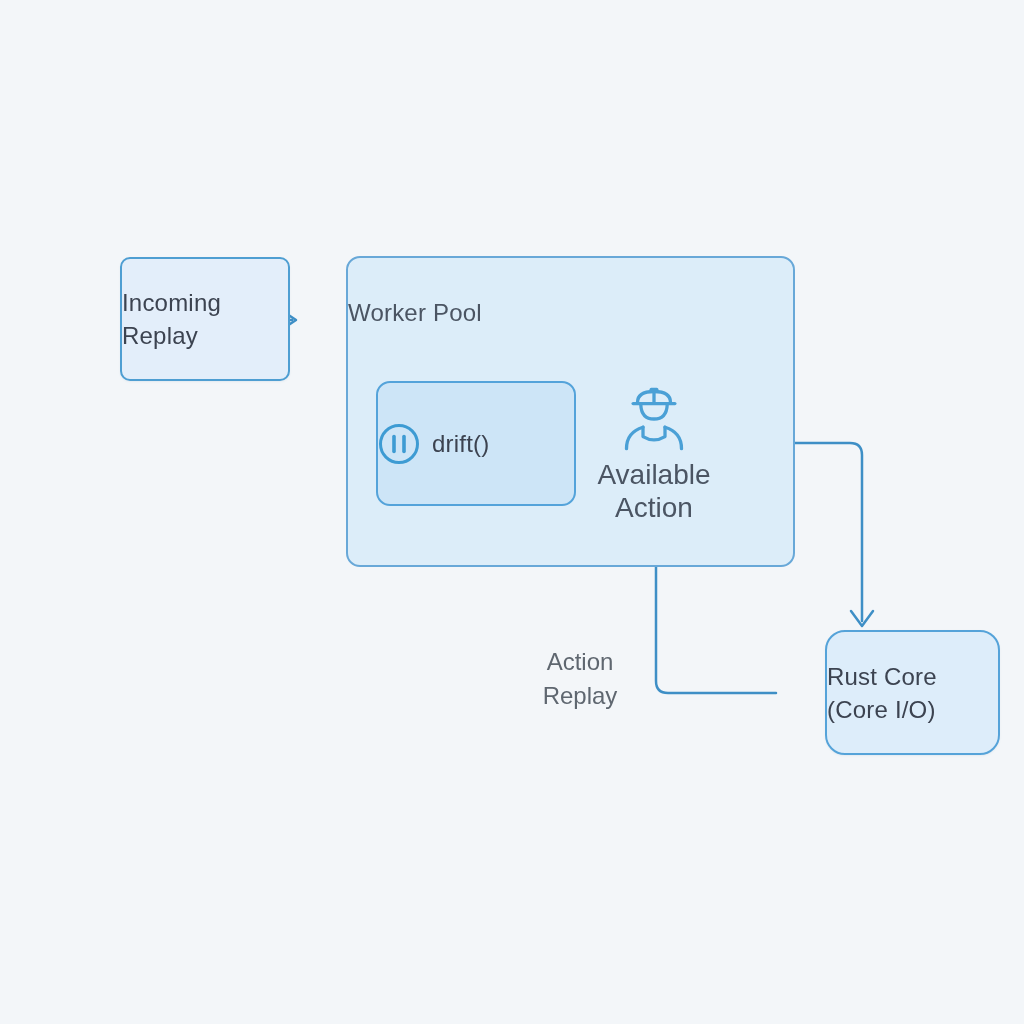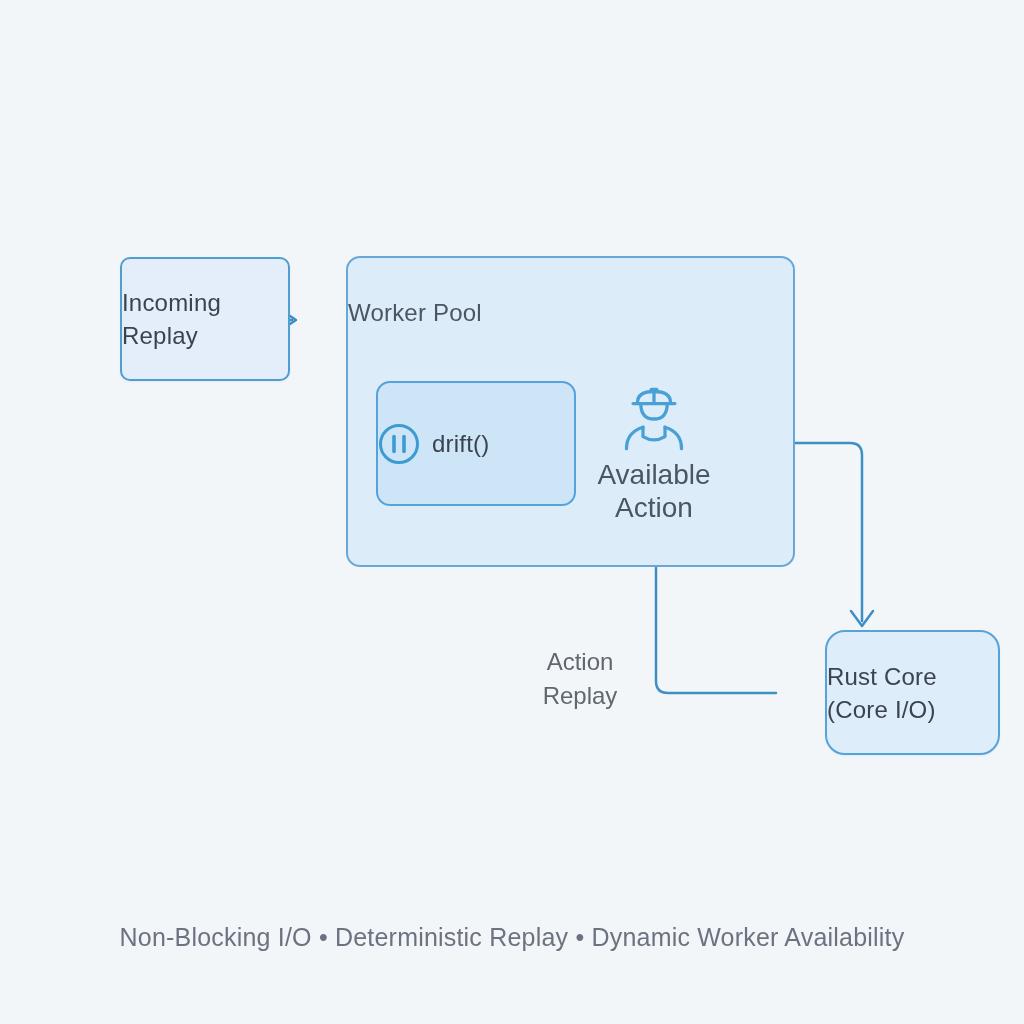--- a/index.html
+++ b/index.html
@@ -190,15 +190,14 @@
   <div class="node node-rust">
     <span>Rust Core</span>
     <span>(Core I/O)</span>
   </div>
 
   <div class="edge-label">
     <div>Action</div>
     <div>Replay</div>
   </div>
 
-  <div class="caption">Non-Blocking I/O • Deterministic Replay • Dynamic Worker Availability</div>
 
 </div>
 
 </body></html>

